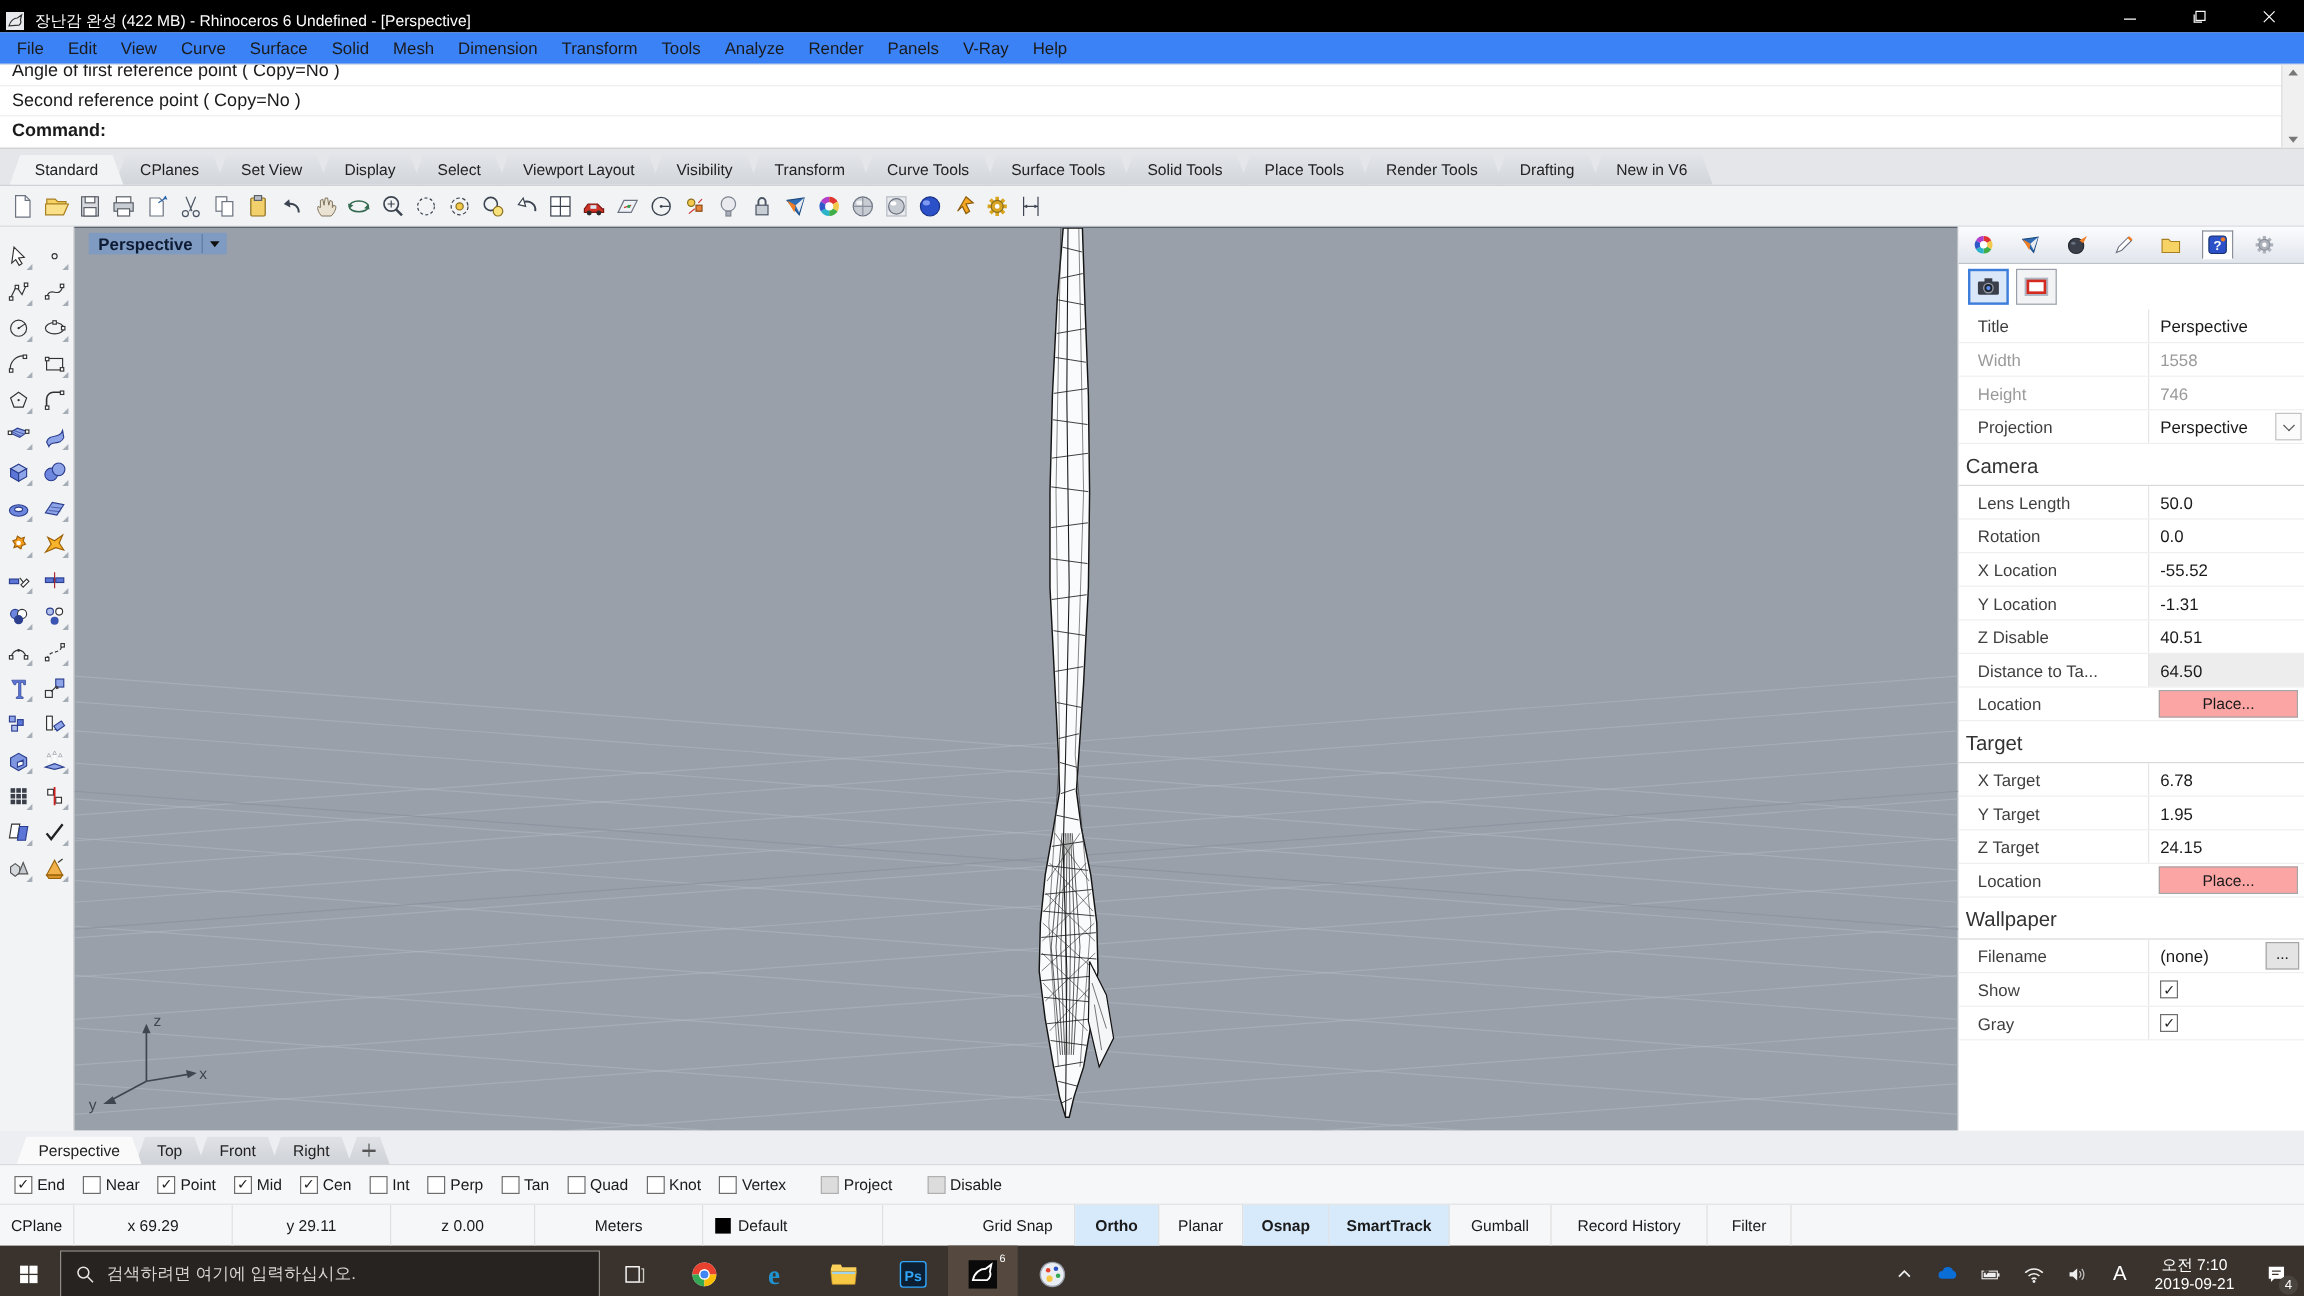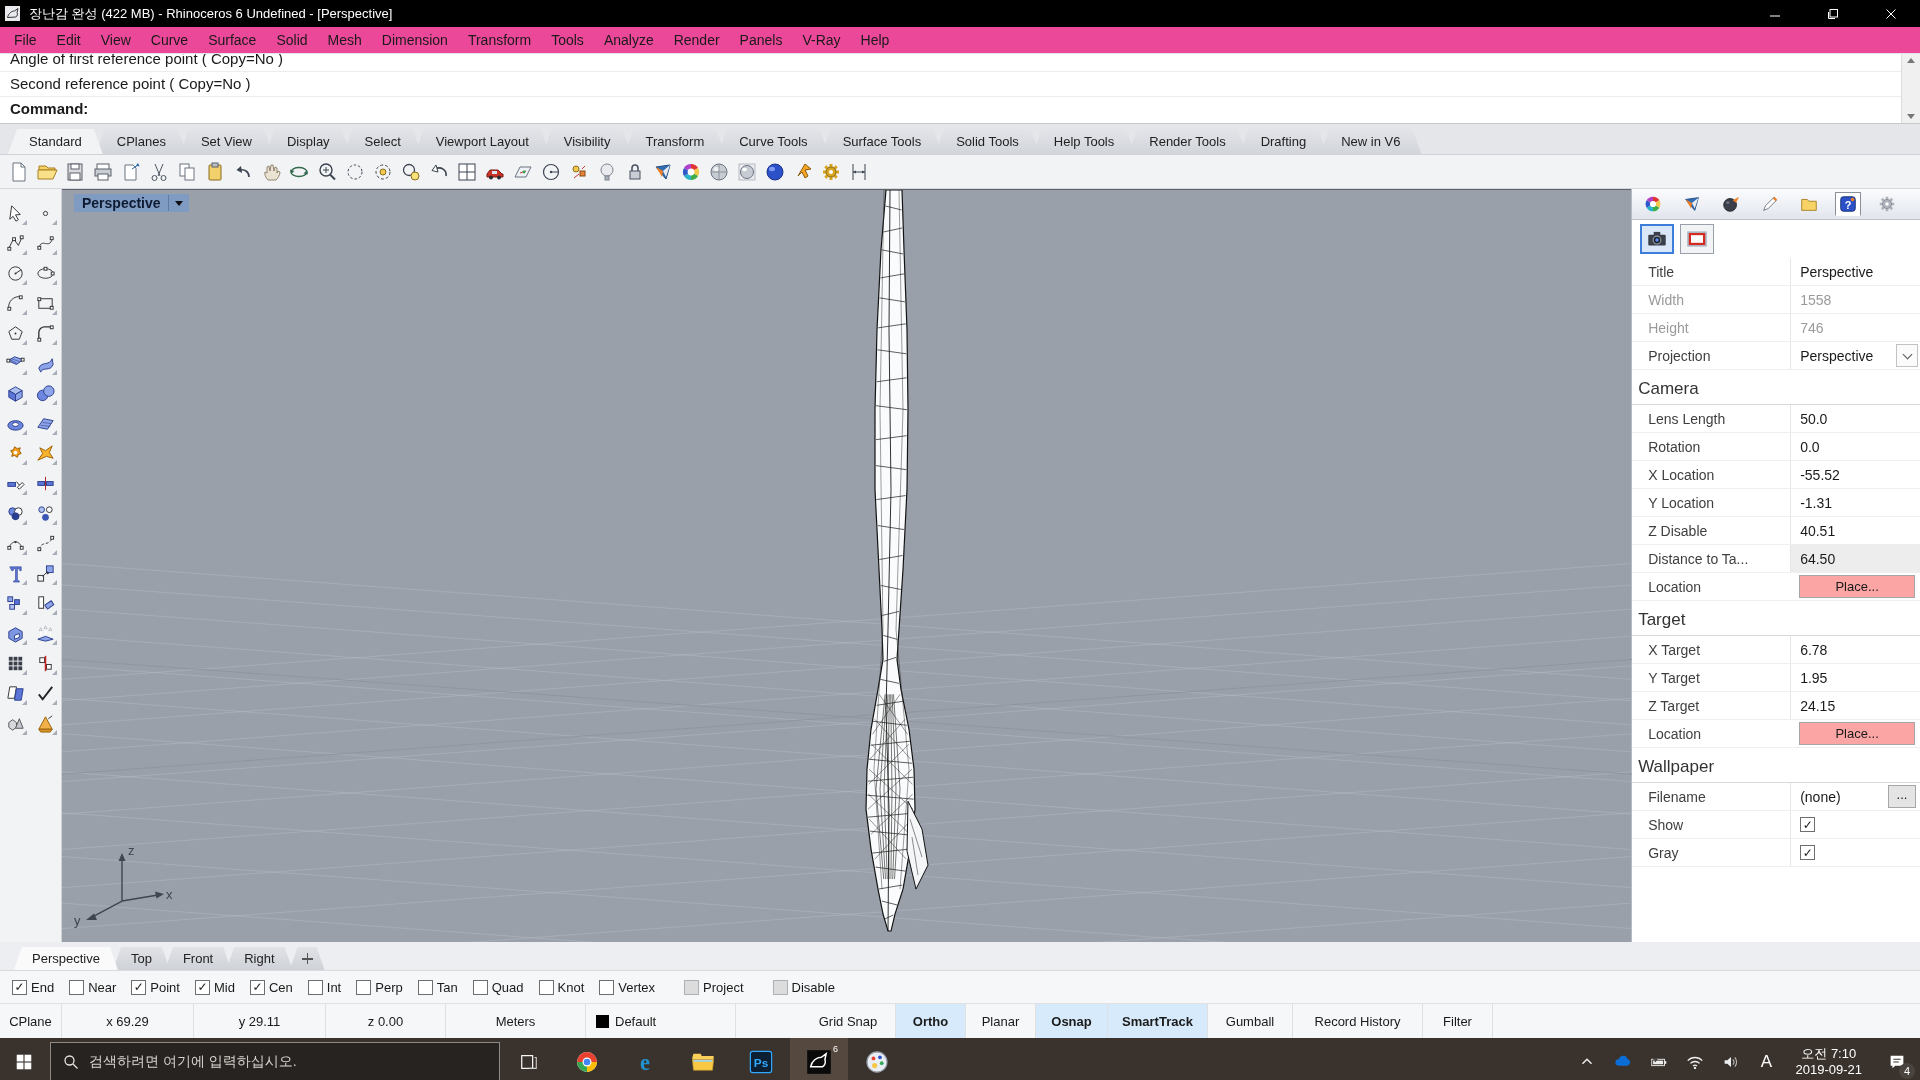--- a/index.html
+++ b/index.html
@@ -1,25 +1,25 @@
 <!DOCTYPE html>
 <html><head>
 <meta charset="utf-8">
 <style>
   html,body{margin:0;padding:0;background:#222;}
   #screen{position:relative;width:1920px;height:1080px;overflow:hidden;background:#fff;
     font-family:"Liberation Sans",sans-serif;color:#1a1a1a;-webkit-user-select:none;}
   
-  .titlebar{height:27px;background:#000;color:#fff;display:flex;align-items:center;font-size:13px;}
+  .titlebar{height:27px;background:#000;color:#fff;display:flex;align-items:flex-end;font-size:13px;}
   .app-ico{width:18px;height:18px;margin:0 6px 0 5px;display:flex;align-items:center;}
   .title-text{flex:0 1 auto;white-space:nowrap;}
   .wbtns{margin-left:auto;display:flex;height:100%;}
   .wbtn{width:58px;height:100%;display:flex;align-items:center;justify-content:center;}
   
-  .menubar{height:26px;background:#ec4899;display:flex;align-items:center;font-size:14px;border-bottom:1px solid #e3e3e3;padding-left:4px;}
+  .menubar{height:26px;background:#3b82f6;display:flex;align-items:center;font-size:14px;border-bottom:1px solid #e3e3e3;padding-left:4px;}
   .menu-item{padding:0 10px;height:100%;display:flex;align-items:center;cursor:default;}
   
   .cmd{height:69px;background:#fff;position:relative;border-bottom:1px solid #c9c9c9;overflow:hidden;}
   .cmd-inner{position:absolute;left:0;right:18px;top:-7px;}
   .cmd-line{height:24px;line-height:24px;font-size:15px;padding-left:10px;border-bottom:1px solid #ededed;white-space:nowrap;overflow:hidden;}
   .cmd-prompt{font-weight:bold;border-bottom:none;}
   .cmd-scroll{position:absolute;right:0;top:0;bottom:0;width:18px;background:#f0f0f0;border-left:1px solid #ddd;display:flex;flex-direction:column;justify-content:space-between;align-items:center;}
   .sarr{width:0;height:0;border-left:4px solid transparent;border-right:4px solid transparent;margin:4px 0;}
   .sarr.up{border-bottom:5px solid #777;}
   .sarr.down{border-top:5px solid #777;}
@@ -165,21 +165,21 @@
       <div class="rtab">CPlanes</div>
       <div class="rtab">Set View</div>
       <div class="rtab">Display</div>
       <div class="rtab">Select</div>
       <div class="rtab">Viewport Layout</div>
       <div class="rtab">Visibility</div>
       <div class="rtab">Transform</div>
       <div class="rtab">Curve Tools</div>
       <div class="rtab">Surface Tools</div>
       <div class="rtab">Solid Tools</div>
-      <div class="rtab">Help Tools</div>
+      <div class="rtab">Place Tools</div>
       <div class="rtab">Render Tools</div>
       <div class="rtab">Drafting</div>
       <div class="rtab">New in V6</div>
     </div>
   <div class="iconbar" id="iconbar">
       <div class="ric">
         <svg width="22" height="22" viewBox="0 0 22 22">
           <path d="M5 2h8l4 4v14H5z" fill="#fff" stroke="#6b7280"></path>
           <path d="M13 2v4h4" fill="none" stroke="#6b7280"></path>
         </svg>

